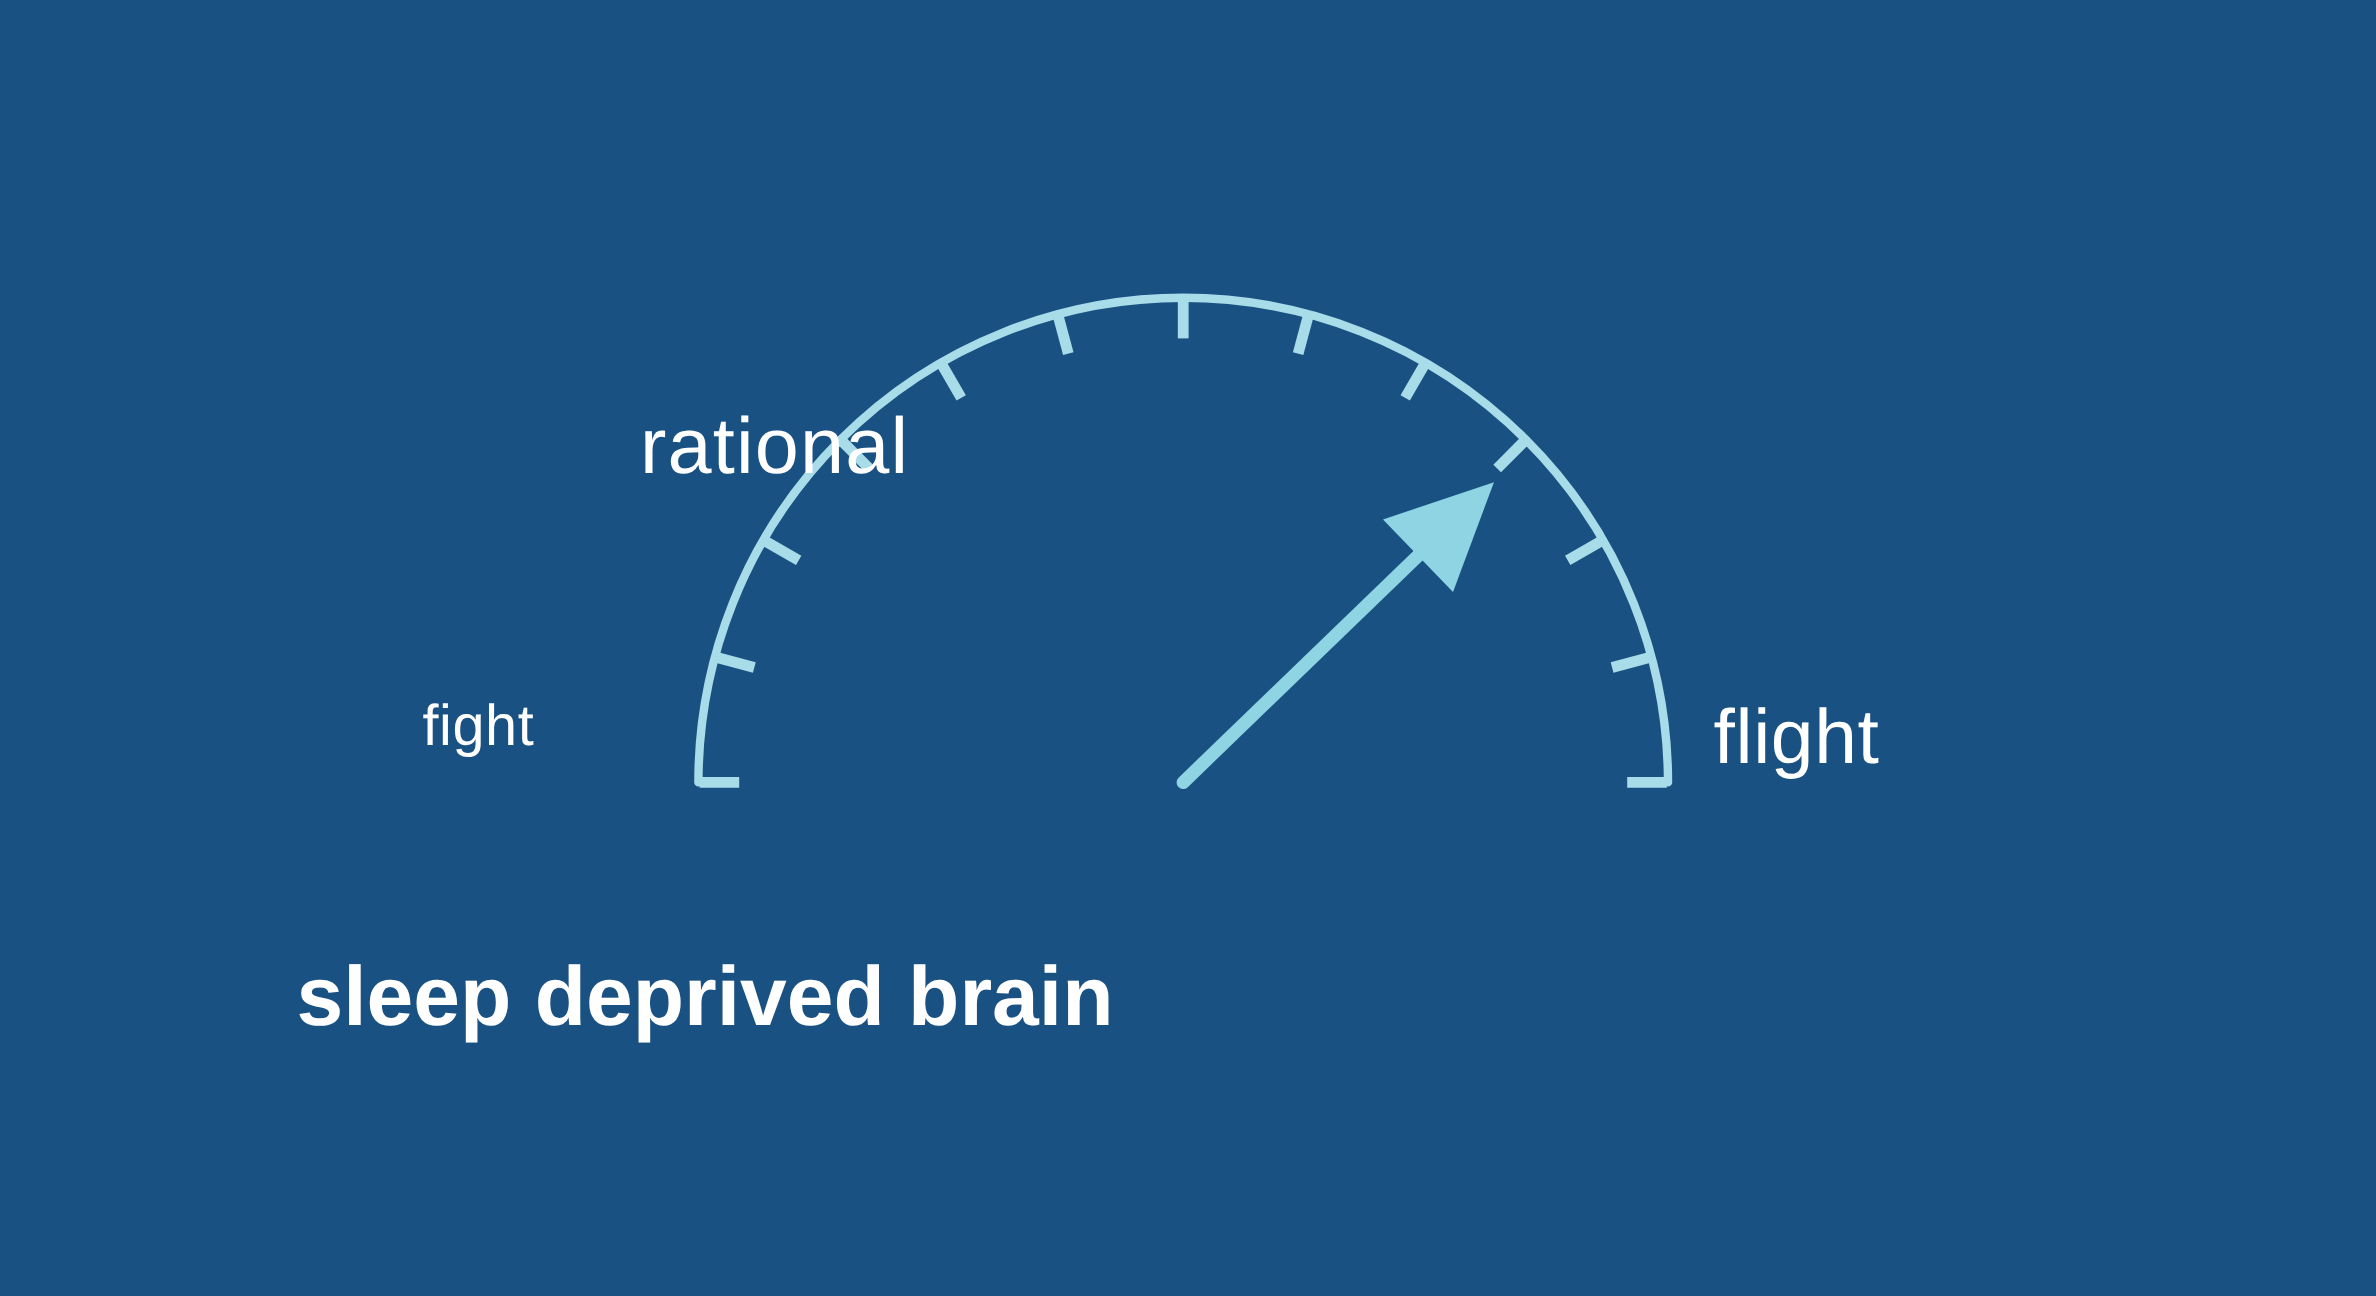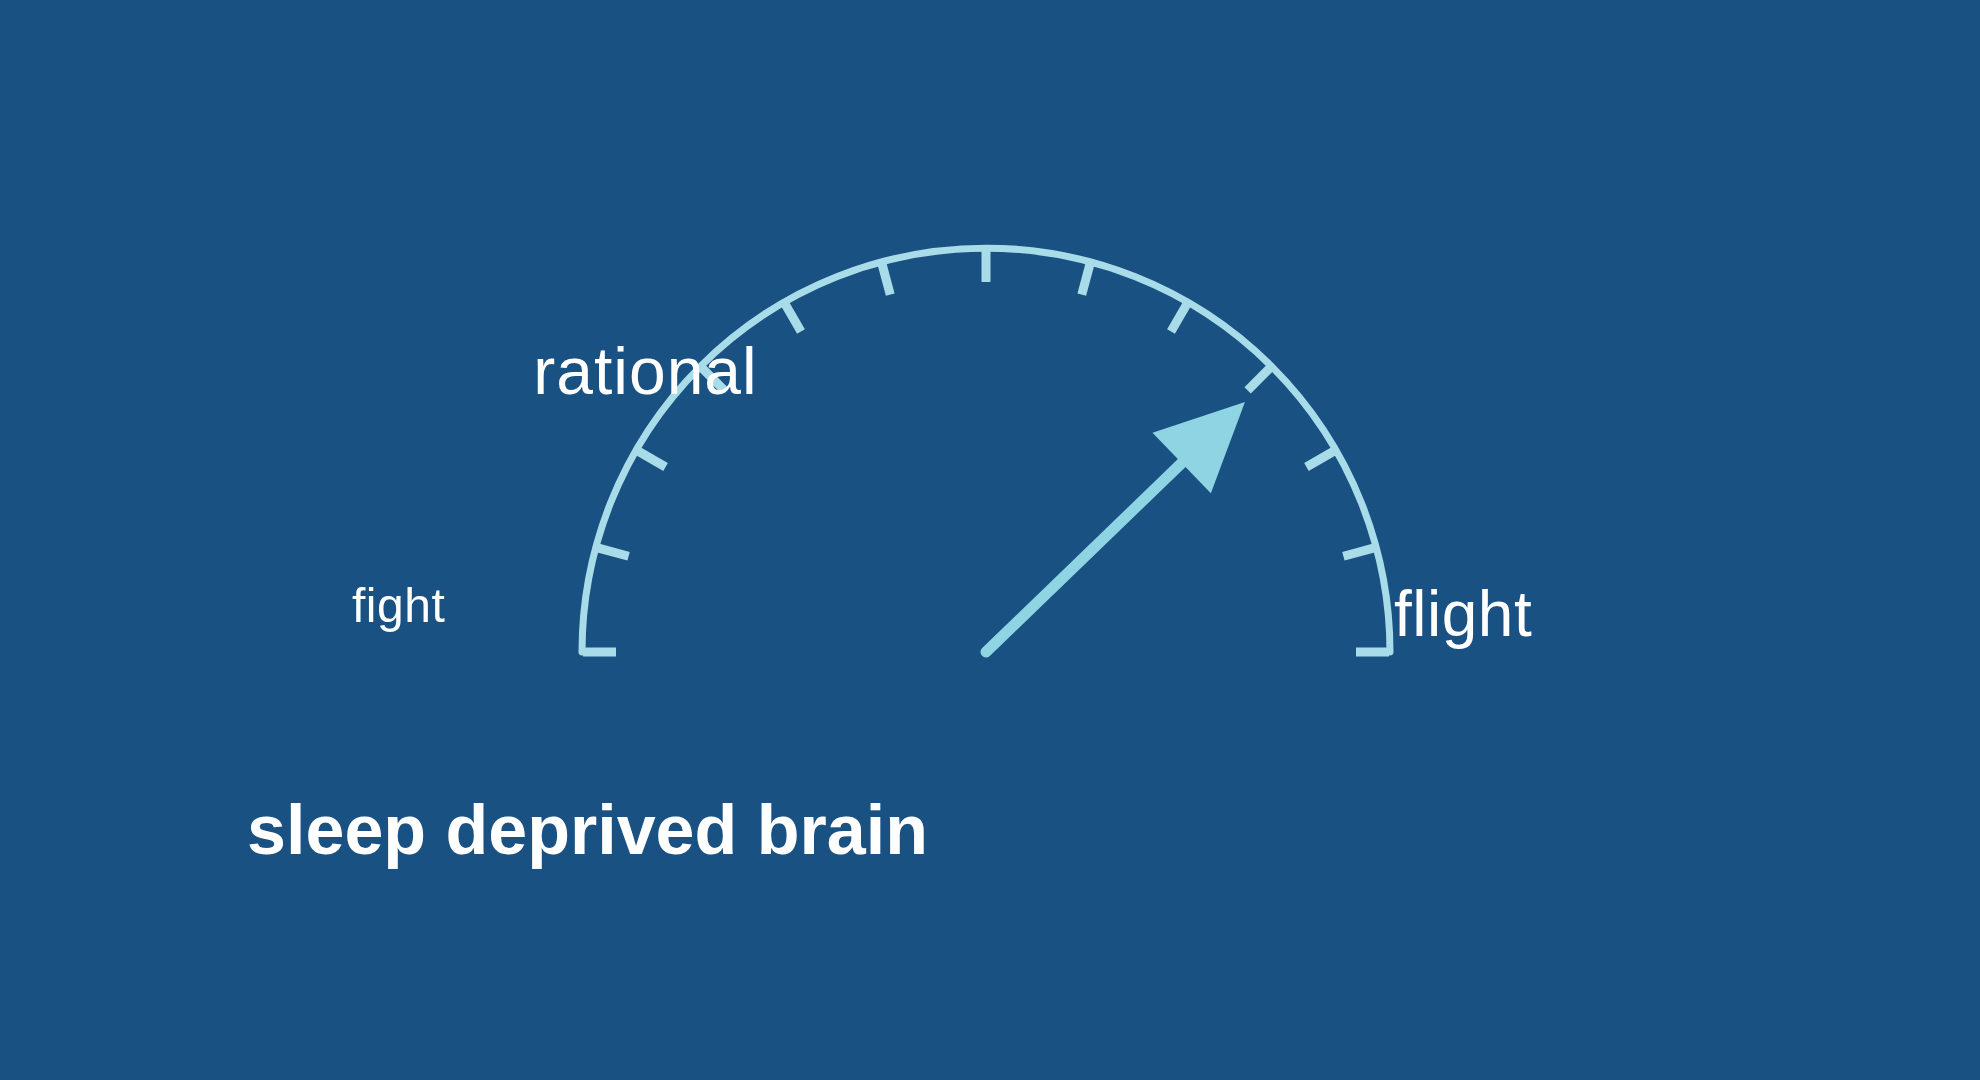--- a/index.html
+++ b/index.html
@@ -47,21 +47,21 @@
     font-size: 48px;
     font-weight: 400;
     letter-spacing: 0.5px;
     left: 352px;
     top: 582px;
   }
   #label-flight {
     font-size: 64px;
     font-weight: 400;
     letter-spacing: 0.5px;
-    left: 1394px;
+    left: 1428px;
     top: 582px;
   }
   #caption-text {
     font-size: 70px;
     font-weight: 700;
     letter-spacing: 0px;
     left: 0;
     right: 0;
     text-align: center;
     top: 795px;

